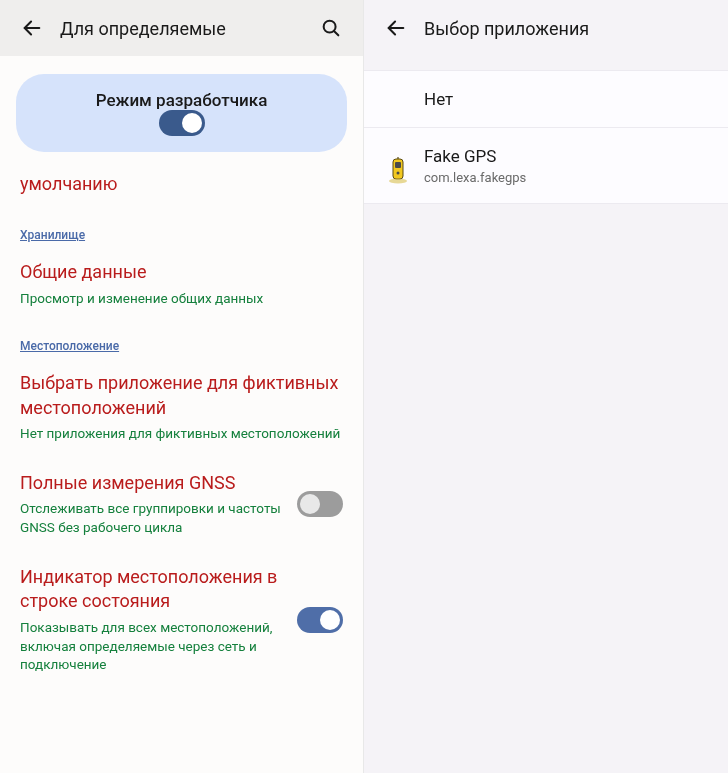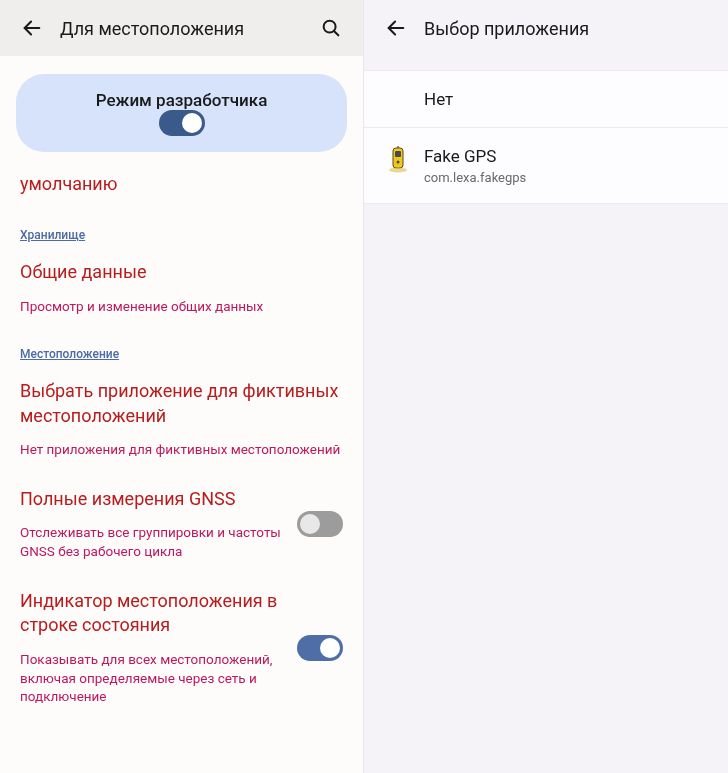--- a/index.html
+++ b/index.html
@@ -91,43 +91,43 @@
   .row {
     padding: 14px 20px;
   }
   .row-title {
     font-size: 18px;
     color: #b91c1c;
     line-height: 1.35;
   }
   .row-sub {
     font-size: 13.5px;
-    color: #be185d;
-    margin-top: 12px;
+    color: #15803d;
+    margin-top: 4px;
     line-height: 1.4;
   }
   .section-header {
     font-size: 12px;
     color: #4a6aa8;
     font-weight: 500;
     padding: 18px 20px 4px 20px;
     text-decoration: underline;
   }
   .row-flex {
     display: flex;
     align-items: center;
     justify-content: space-between;
     gap: 6px;
   }
   .row-flex .row-text { flex: 1; }
 
   
   .list-item {
     display: flex;
-    align-items: flex-start;
+    align-items: flex-end;
     padding: 18px 20px;
     background: #fdfcff;
     border-bottom: 1px solid #eceaf0;
   }
   .list-item.first { margin-top: 14px; border-top: 1px solid #eceaf0; }
   .list-icon-space { width: 40px; flex-shrink: 0; }
   .list-text { flex: 1; }
   .list-title {
     font-size: 17px;
     color: #1a1a1a;
@@ -149,21 +149,21 @@
 <body>
 
 <div class="panel panel-left">
   <div class="header header-left">
     <div class="icon-btn">
       <svg width="22" height="22" viewBox="0 0 24 24" fill="none" stroke="#1a1a1a" stroke-width="2.2" stroke-linecap="round" stroke-linejoin="round">
         <line x1="20" y1="12" x2="4" y2="12"></line>
           <polyline points="11 5 4 12 11 19"></polyline>
       </svg>
     </div>
-    <div class="header-title">Для местоположения</div>
+    <div class="header-title">Для определяемые</div>
     <div class="icon-btn">
       <svg width="22" height="22" viewBox="0 0 24 24" fill="none" stroke="#1a1a1a" stroke-width="2.2" stroke-linecap="round">
         <circle cx="10.5" cy="10.5" r="6.5"></circle>
           <line x1="20" y1="20" x2="15.2" y2="15.2"></line>
       </svg>
     </div>
   </div>
 
   <div class="dev-pill">
     <span class="dev-pill-label">Режим разработчика</span>

